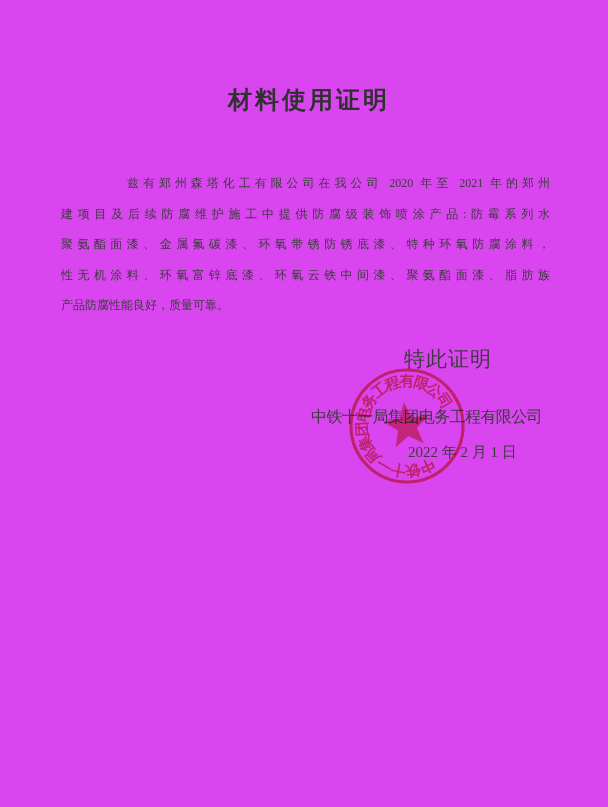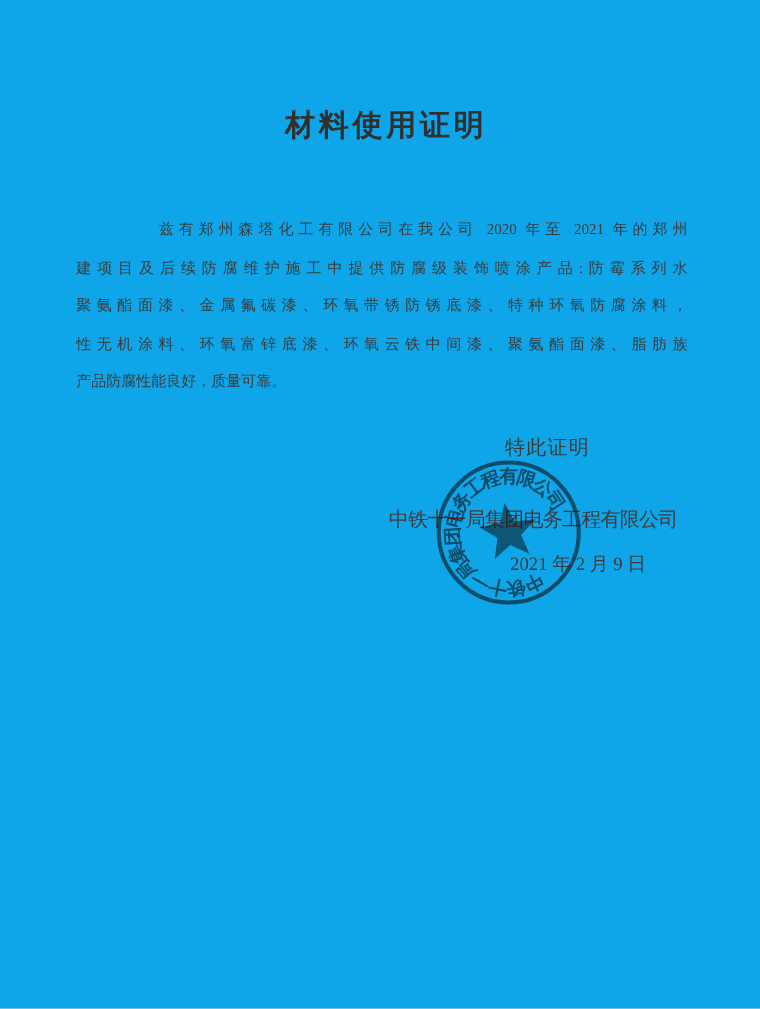--- a/index.html
+++ b/index.html
@@ -4,21 +4,21 @@
 <style>
   html, body {
     margin: 0;
     padding: 0;
     background: #e8e8e8;
   }
   .page {
     position: relative;
     width: 608px;
     height: 807px;
-    background: #0ea5e9;
+    background: #d946ef;
     overflow: hidden;
     font-family: "Liberation Serif", "DejaVu Serif", serif;
     color: #3a3a3a;
   }
   .doc-title {
     position: absolute;
     top: 84px;
     left: 0;
     width: 100%;
     margin: 0;
@@ -48,21 +48,21 @@
     padding-left: 66px;
   }
   .line.last {
     text-align-last: left;
     white-space: normal;
   }
   .closing {
     position: absolute;
     left: 404px;
     top: 349px;
-    font-size: 16px;
+    font-size: 21px;
     letter-spacing: 1px;
     line-height: 20px;
     color: #3c3c3c;
   }
   .company-line {
     position: absolute;
     left: 311px;
     top: 407px;
     font-size: 16px;
     letter-spacing: -0.6px;
@@ -113,21 +113,21 @@
     <div class="line">建项目及后续防腐维护施工中提供防腐级装饰喷涂产品:防霉系列水</div>
     <div class="line">聚氨酯面漆、金属氟碳漆、环氧带锈防锈底漆、特种环氧防腐涂料，</div>
     <div class="line">性无机涂料、环氧富锌底漆、环氧云铁中间漆、聚氨酯面漆、脂肪族</div>
     <div class="line last">产品防腐性能良好，质量可靠。</div>
   </div>
 
   <div class="closing">特此证明</div>
 
   <div class="company-line">中铁十一局集团电务工程有限公司</div>
 
-  <div class="date-line">2021 年 2 月 9 日</div>
+  <div class="date-line">2022 年 2 月 1 日</div>
 
   <svg class="seal" viewBox="-65 -65 130 130">
     <circle class="seal-ring" r="56"></circle>
     <polygon class="seal-star" transform="rotate(-8)" points="0,-24 5.9,-8.1 22.8,-7.4 9.5,3.1 14.1,19.4 0,10 -14.1,19.4 -9.5,3.1 -22.8,-7.4 -5.9,-8.1"></polygon>
     <g id="seal-text" class="seal-chars" transform="rotate(-75)">
         <text transform="rotate(-131) translate(0,-40)" text-anchor="middle">中</text>
         <text transform="rotate(-112.28571428571428) translate(0,-40)" text-anchor="middle">铁</text>
         <text transform="rotate(-93.57142857142857) translate(0,-40)" text-anchor="middle">十</text>
         <text transform="rotate(-74.85714285714286) translate(0,-40)" text-anchor="middle">一</text>
         <text transform="rotate(-56.14285714285714) translate(0,-40)" text-anchor="middle">局</text>

